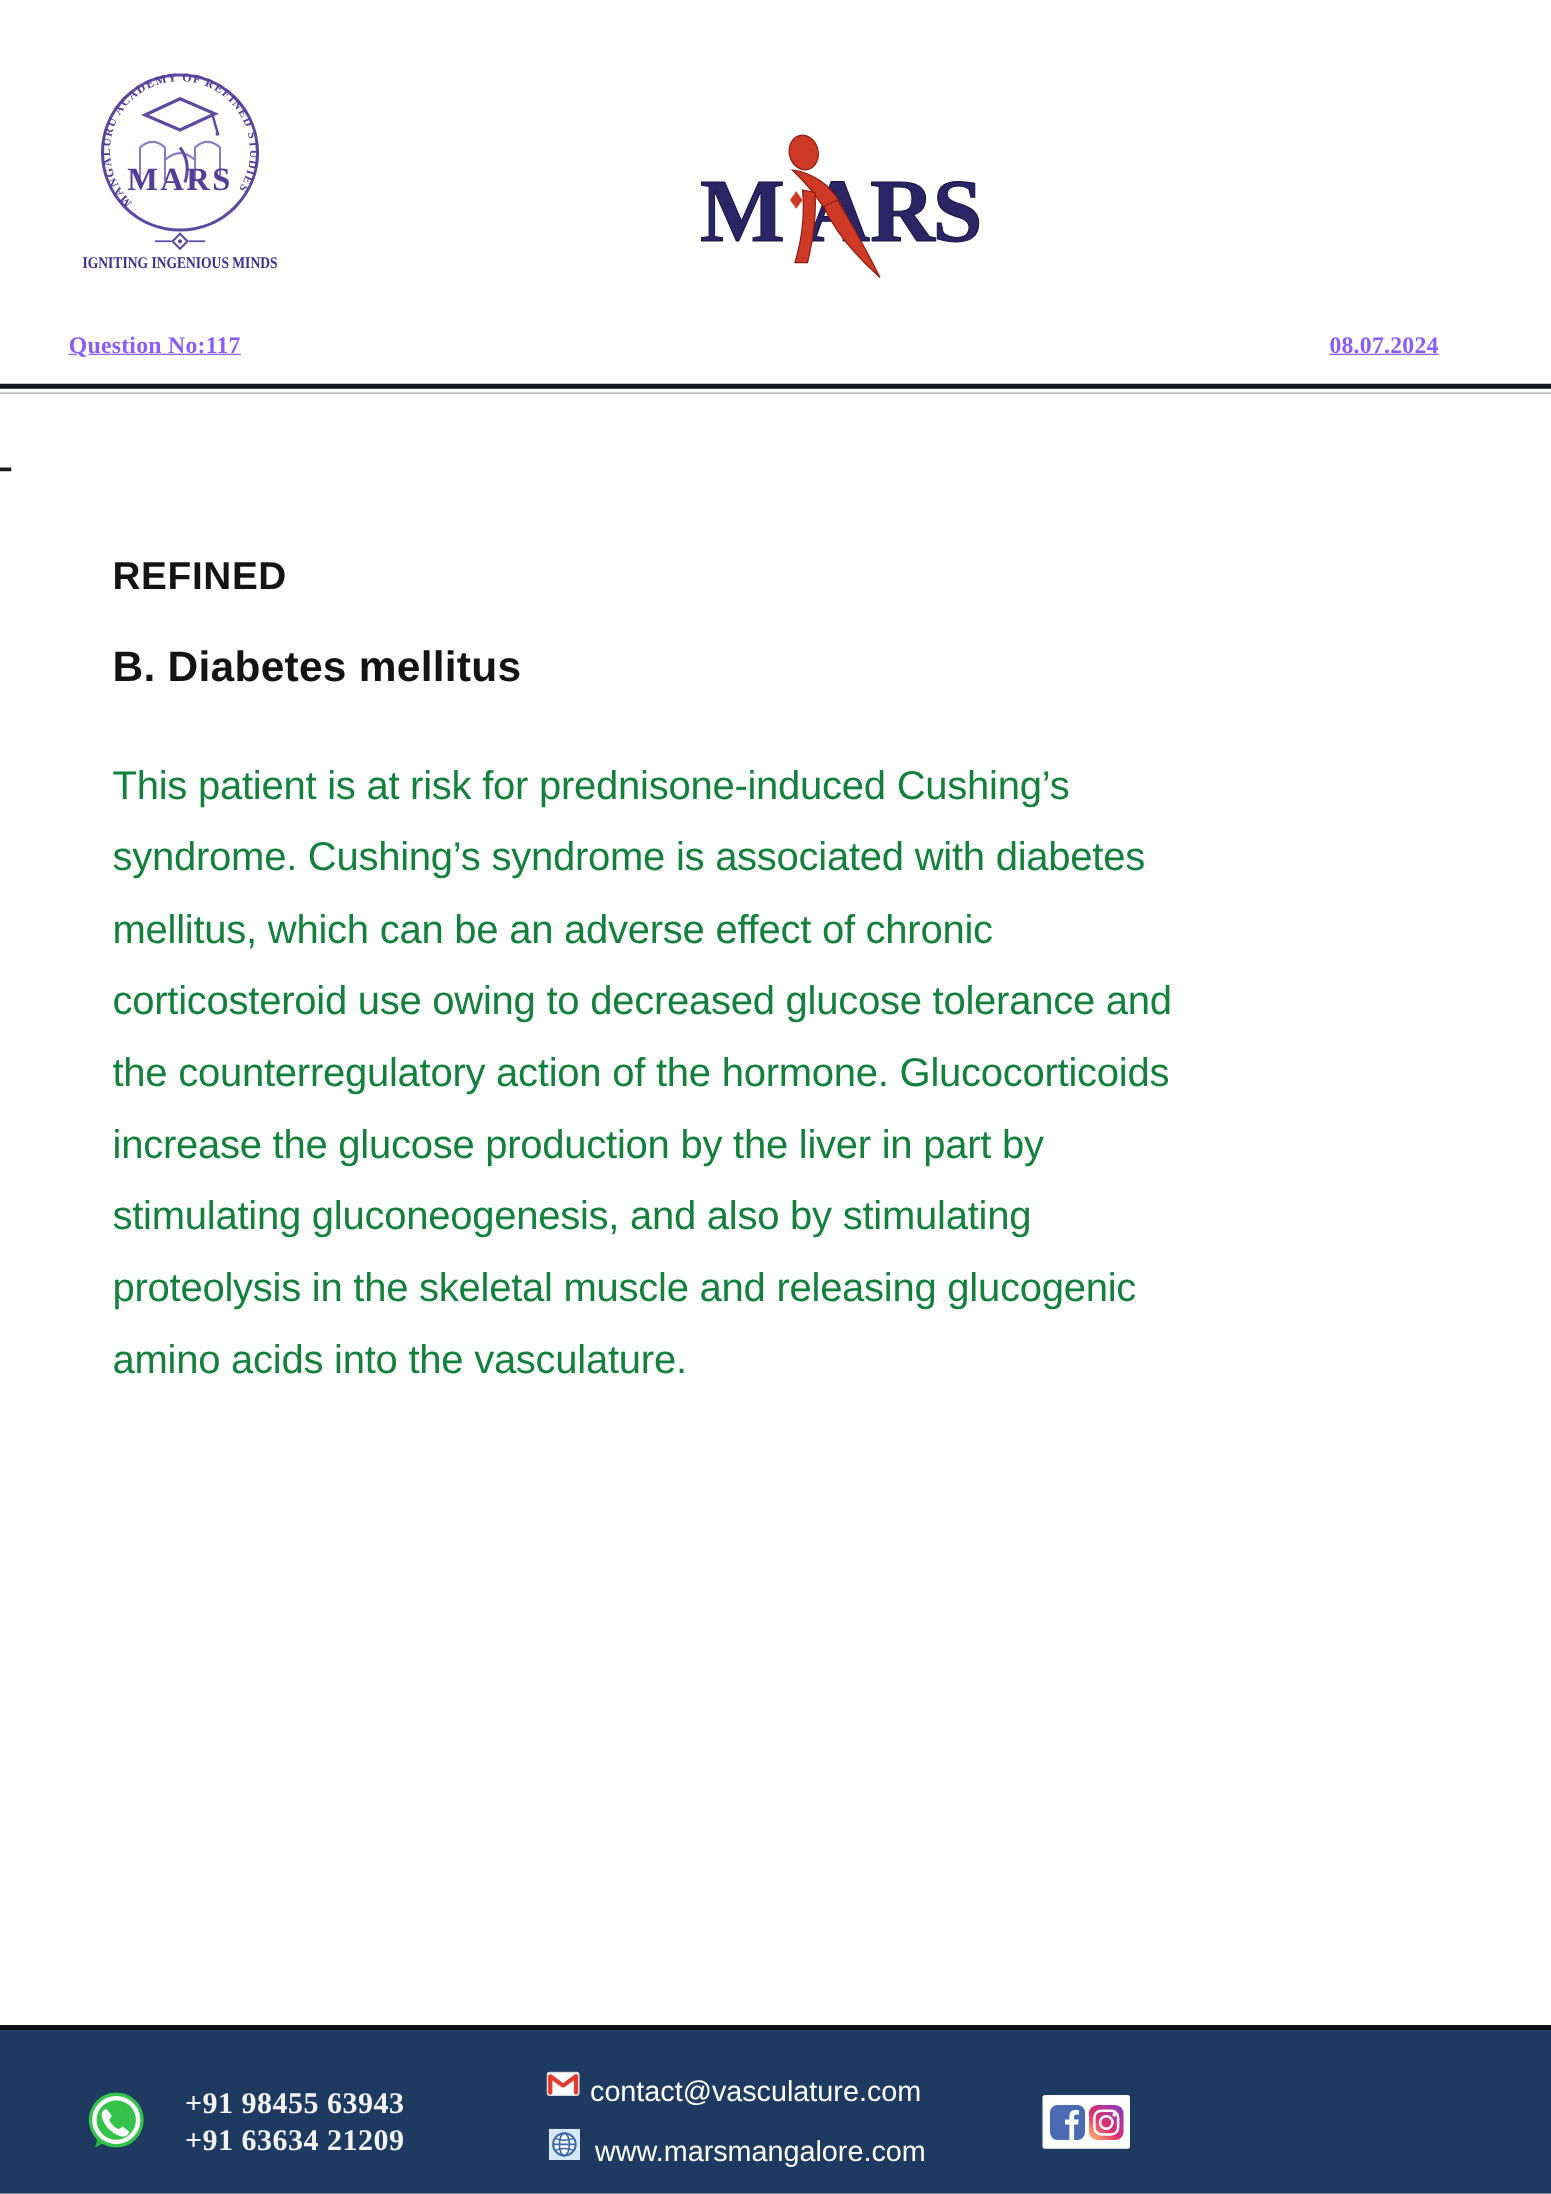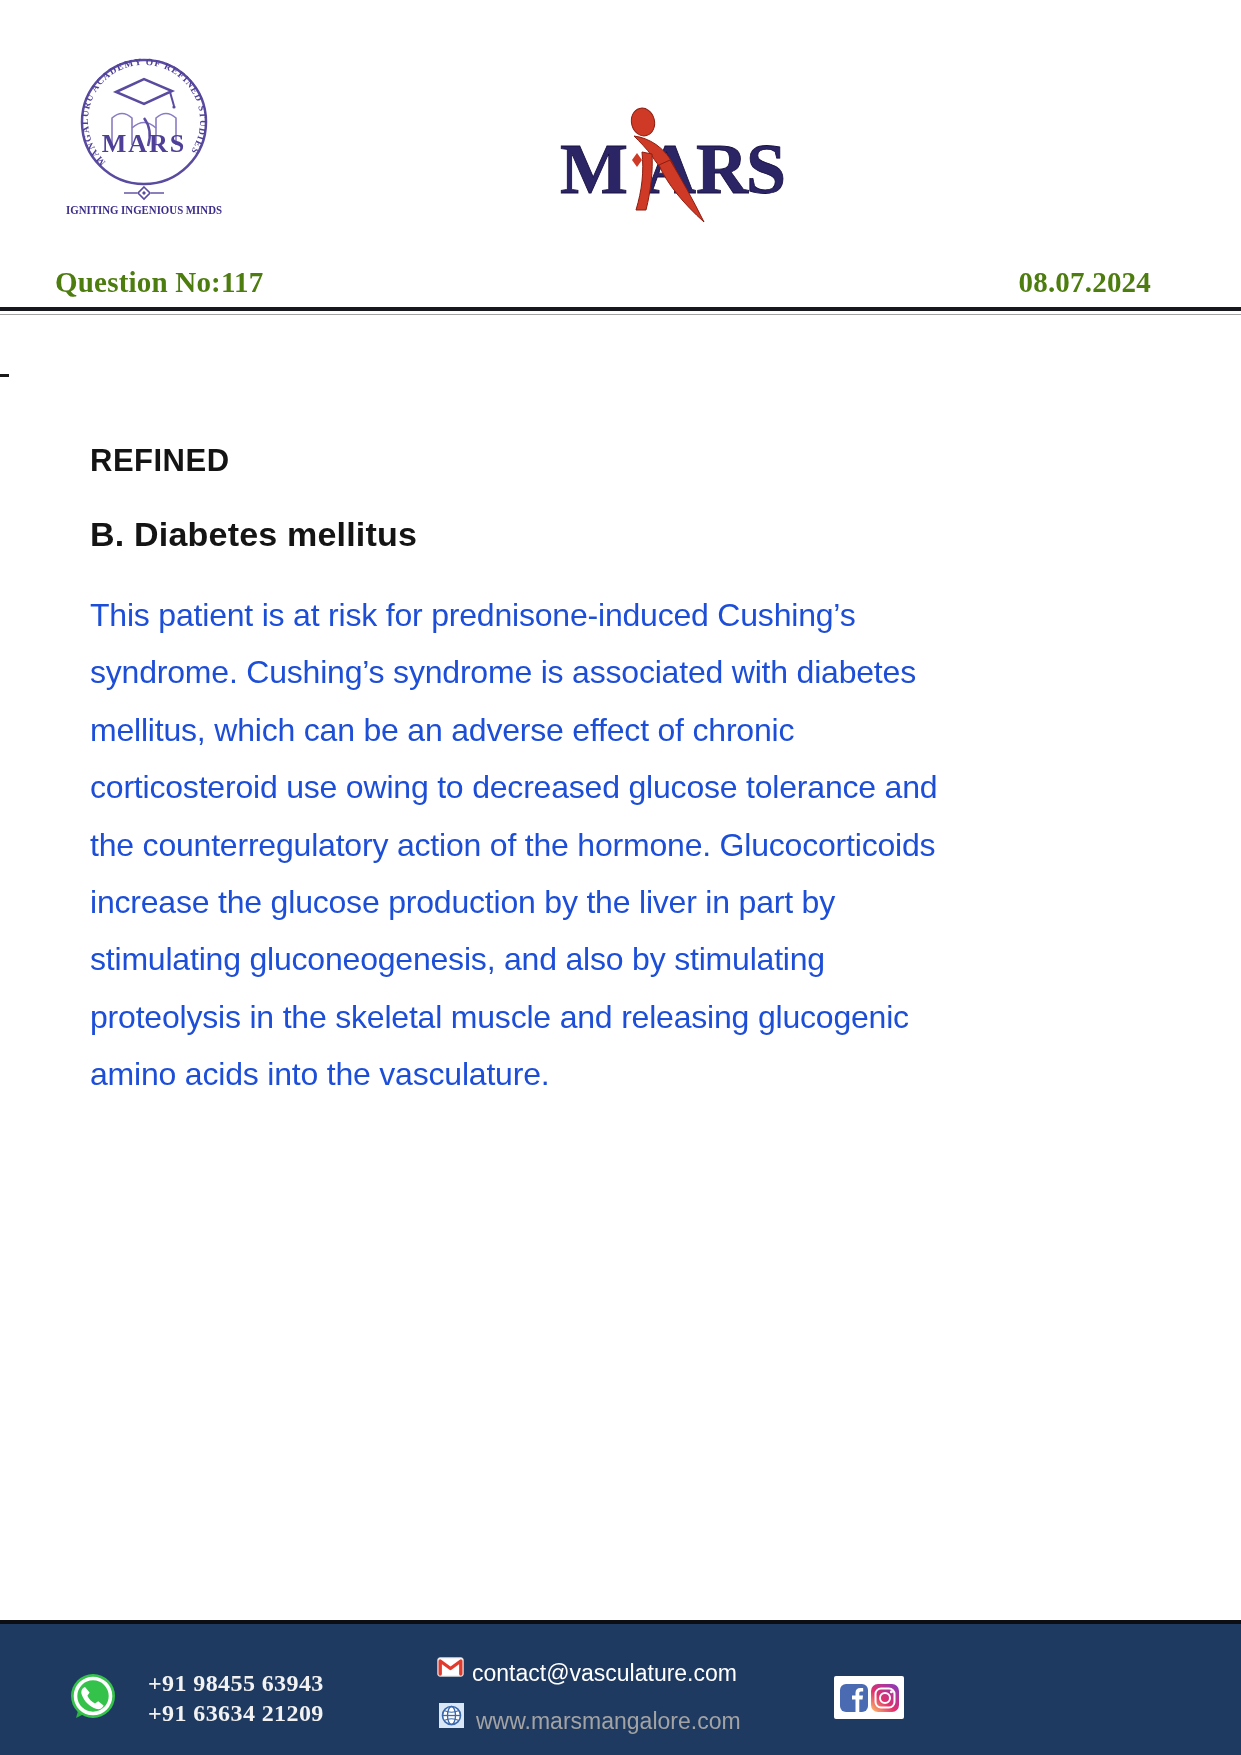--- a/index.html
+++ b/index.html
@@ -8,60 +8,60 @@
     position:relative; width:1241px; height:1755px; margin:0 auto;
     background:#ffffff; overflow:hidden;
     font-family:"Liberation Sans", sans-serif;
   }
   .abs { position:absolute; }
 
   
   .q-label, .q-date {
     position:absolute; top:266px;
     font-family:"Liberation Serif", serif; font-weight:bold;
-    font-size:29px; color:#4d7c0f; letter-spacing:0.2px;
+    font-size:19px; color:#8b5cf6; letter-spacing:0.2px;text-decoration:underline;
   }
   .q-label { left:55px; }
   .q-date  { right:90px; }
   .rule  { position:absolute; left:0; top:307px; width:1241px; height:4px; background:#17171f; }
   .rule2 { position:absolute; left:0; top:314px; width:1241px; height:1px; background:#a3a3a3; }
   .stray-dash { position:absolute; left:0; top:374px; width:9px; height:3px; background:#1a1a1a; }
 
   
   .answer-heading {
     position:absolute; left:90px; top:443px;
     font-weight:900; font-size:31px; color:#141414; letter-spacing:0.5px;
   }
   .answer-option {
     position:absolute; left:90px; top:515px;
     font-weight:900; font-size:34px; color:#141414; letter-spacing:0.2px;
   }
   .body-text {
-    position:absolute; left:90px; top:587px; width:1090px;
+    position:absolute; left:90px; top:600px; width:1090px;
     font-size:32px; line-height:57.4px; font-weight:400;
-    color:#1d4ed8; letter-spacing:-0.2px; white-space:pre-line;
+    color:#15803d; letter-spacing:-0.2px; white-space:pre-line;
   }
 
   
   .footer {
     position:absolute; left:0; top:1620px; width:1241px; height:156px;
     background:#1f3a60; border-top:4px solid #0d0d14;
   }
   .footer-bottom-strip { position:absolute; left:0; bottom:0; width:100%; height:7px; background:#07070d; }
   .wa { position:absolute; left:66px; top:47px; }
   .phones {
     position:absolute; left:148px; top:44px;
     font-family:"Liberation Serif", serif; font-weight:bold;
     font-size:24px; line-height:30px; color:#f2f2f2;
     letter-spacing:0.4px; white-space:pre-line;
   }
   .mail-ic  { position:absolute; left:437px; top:33px; }
   .email    { position:absolute; left:472px; top:36px; font-size:23px; color:#ffffff; }
   .globe-ic { position:absolute; left:439px; top:79px; }
-  .website  { position:absolute; left:476px; top:84px; font-size:23px; color:#a3a3a3; }
+  .website  { position:absolute; left:476px; top:84px; font-size:23px; color:#ffffff; }
   .social-box {
     position:absolute; left:834px; top:52px; width:70px; height:43px;
     background:#ffffff; border-radius:2px;
     display:flex; align-items:center; justify-content:center; gap:3px;
   }
   .follow {
     position:absolute; left:922px; top:47px;
     font-weight:bold; font-size:23px; line-height:27px; color:#ffffff;
     white-space:pre-line; letter-spacing:0.2px;
   }

